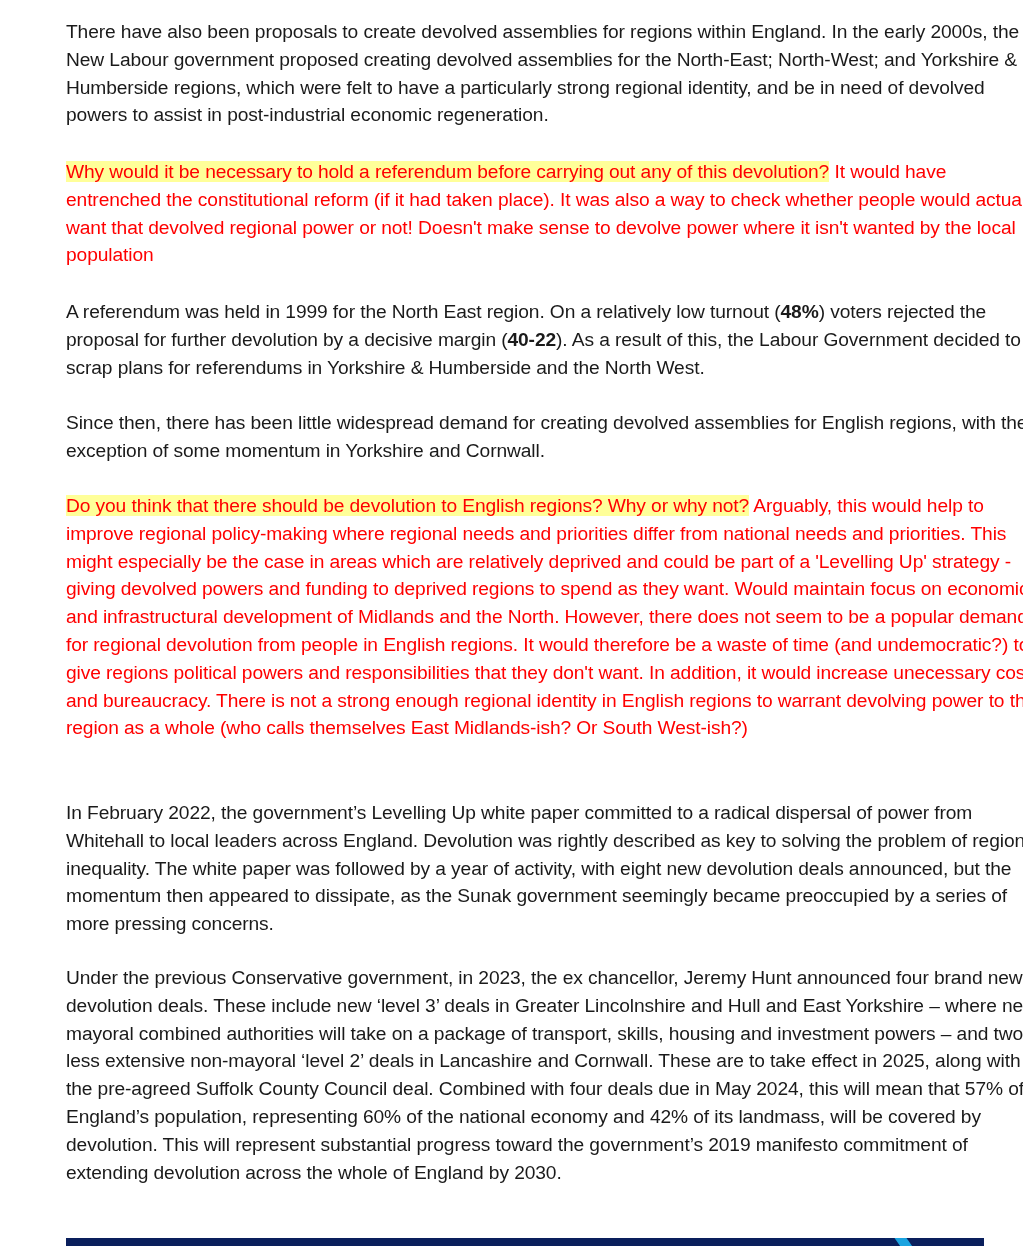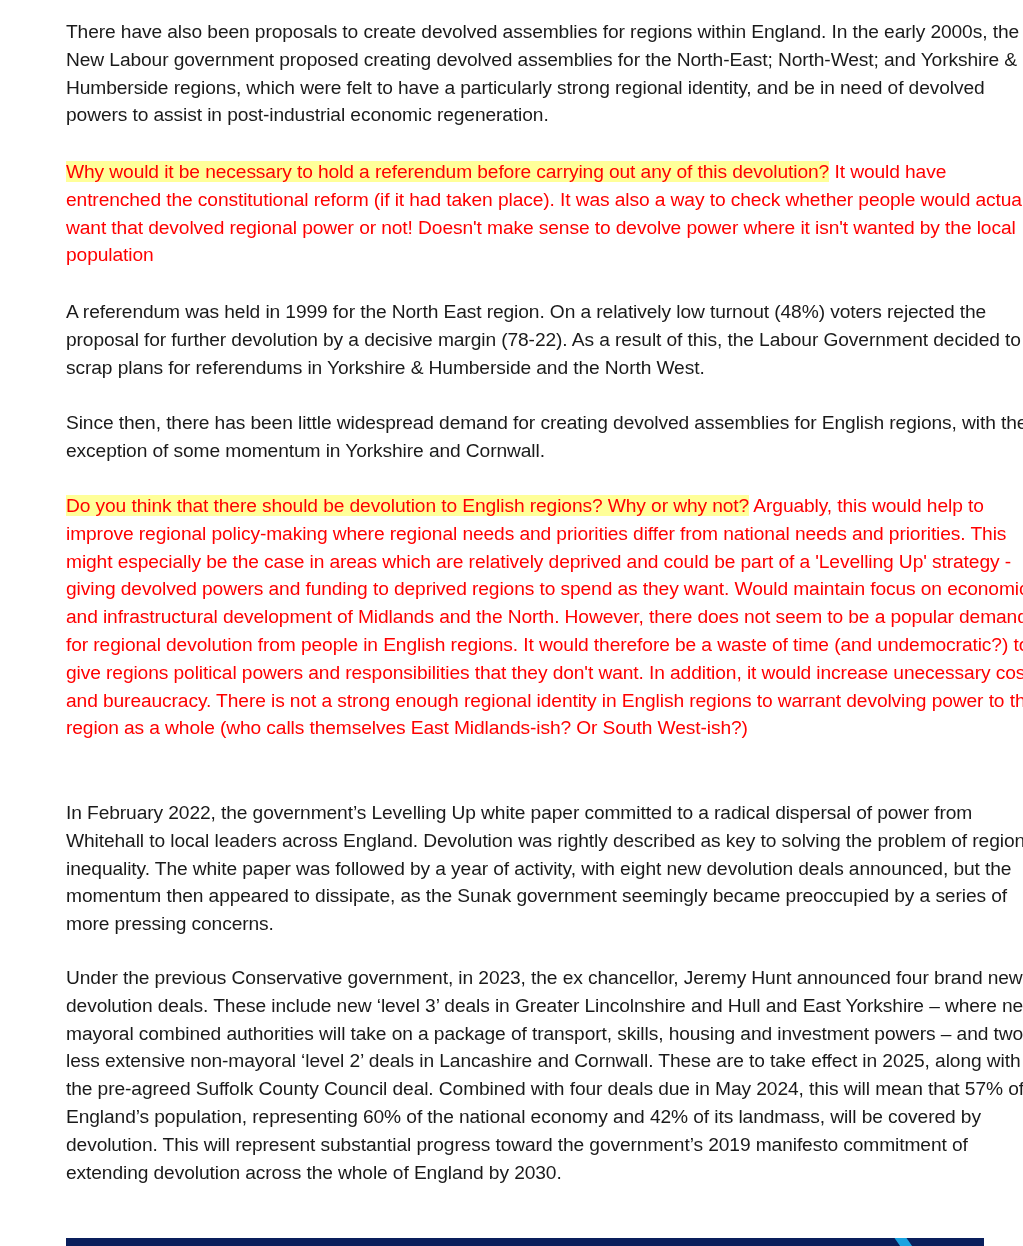--- a/index.html
+++ b/index.html
@@ -23,21 +23,21 @@
     .para {
       font-size: 19.2px;
       line-height: 27.8px;
       color: #1a1a1a;
       margin: 0 0 27.8px 0;
       white-space: normal;
       letter-spacing: -0.1px;
     }
     .para.answer { color: #ff0000; }
     .hl { background: #ffff99; color: #ff0000; }
-    b { font-weight: normal; }
+    b { font-weight: bold; }
     .p1 { position: absolute; top: 0px; }
     .p2 { position: absolute; top: 140px; }
     .p3 { position: absolute; top: 280px; }
     .p4 { position: absolute; top: 391px; }
     .p5 { position: absolute; top: 474px; }
     .p6 { position: absolute; top: 781px; }
     .p7 { position: absolute; top: 946px; }
     .footer-bar {
       position: absolute;
       left: 66px;
@@ -59,21 +59,21 @@
   </style>
 </head>
 <body>
 
 <div class="page">
 
   <p class="para p1">There have also been proposals to create devolved assemblies for regions within England. In the early 2000s, the New Labour government proposed creating devolved assemblies for the North-East; North-West; and Yorkshire &amp; Humberside regions, which were felt to have a particularly strong regional identity, and be in need of devolved powers to assist in post-industrial economic regeneration.</p>
 
   <p class="para answer p2"><span class="hl">Why would it be necessary to hold a referendum before carrying out any of this devolution?</span><span> It would have entrenched the constitutional reform (if it had taken place). It was also a way to check whether people would actually want that devolved regional power or not! Doesn't make sense to devolve power where it isn't wanted by the local population</span></p>
 
-  <p class="para p3"><span>A referendum was held in 1999 for the North East region. On a relatively low turnout (</span><b>48%</b><span>) voters rejected the proposal for further devolution by a decisive margin (</span><b>78-22</b><span>). As a result of this, the Labour Government decided to scrap plans for referendums in Yorkshire &amp; Humberside and the North West.</span></p>
+  <p class="para p3"><span>A referendum was held in 1999 for the North East region. On a relatively low turnout (</span><b>48%</b><span>) voters rejected the proposal for further devolution by a decisive margin (</span><b>40-22</b><span>). As a result of this, the Labour Government decided to scrap plans for referendums in Yorkshire &amp; Humberside and the North West.</span></p>
 
   <p class="para p4">Since then, there has been little widespread demand for creating devolved assemblies for English regions, with the exception of some momentum in Yorkshire and Cornwall.</p>
 
   <p class="para answer p5"><span class="hl">Do you think that there should be devolution to English regions? Why or why not?</span><span> Arguably, this would help to improve regional policy-making where regional needs and priorities differ from national needs and priorities. This might especially be the case in areas which are relatively deprived and could be part of a 'Levelling Up' strategy - giving devolved powers and funding to deprived regions to spend as they want. Would maintain focus on economic and infrastructural development of Midlands and the North. However, there does not seem to be a popular demand for regional devolution from people in English regions. It would therefore be a waste of time (and undemocratic?) to give regions political powers and responsibilities that they don't want. In addition, it would increase unecessary costs and bureaucracy. There is not a strong enough regional identity in English regions to warrant devolving power to the region as a whole (who calls themselves East Midlands-ish? Or South West-ish?)</span></p>
 
   <p class="para p6">In February 2022, the government’s Levelling Up white paper committed to a radical dispersal of power from Whitehall to local leaders across England. Devolution was rightly described as key to solving the problem of regional inequality. The white paper was followed by a year of activity, with eight new devolution deals announced, but the momentum then appeared to dissipate, as the Sunak government seemingly became preoccupied by a series of more pressing concerns.</p>
 
   <p class="para p7">Under the previous Conservative government, in 2023, the ex chancellor, Jeremy Hunt announced four brand new devolution deals. These include new ‘level 3’ deals in Greater Lincolnshire and Hull and East Yorkshire – where new mayoral combined authorities will take on a package of transport, skills, housing and investment powers – and two less extensive non-mayoral ‘level 2’ deals in Lancashire and Cornwall. These are to take effect in 2025, along with the pre-agreed Suffolk County Council deal. Combined with four deals due in May 2024, this will mean that 57% of England’s population, representing 60% of the national economy and 42% of its landmass, will be covered by devolution. This will represent substantial progress toward the government’s 2019 manifesto commitment of extending devolution across the whole of England by 2030.</p>
 
 </div>

